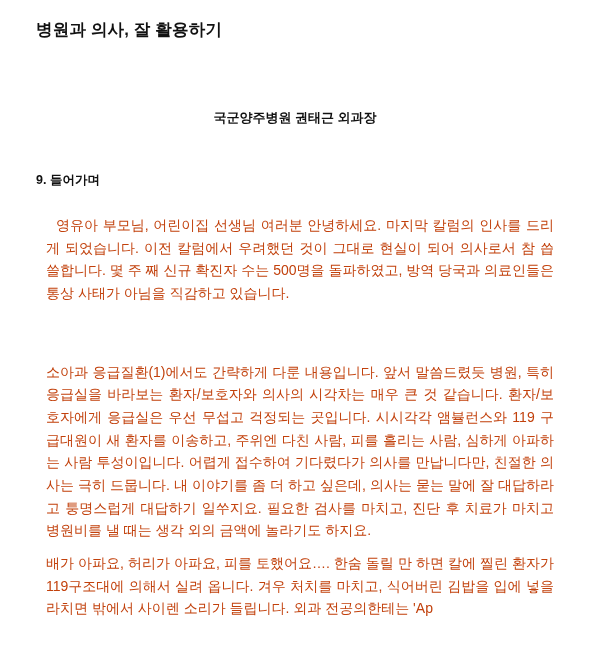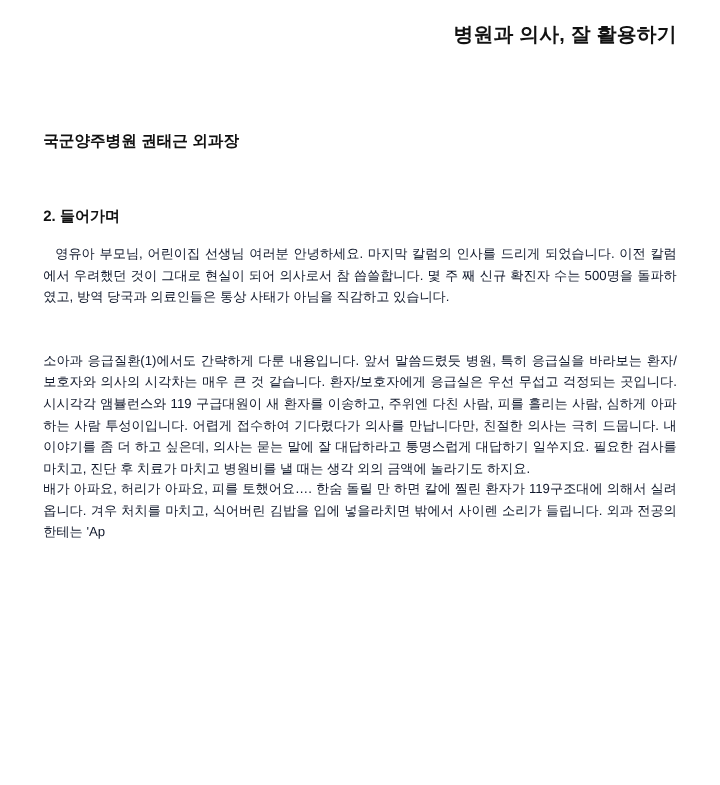--- a/index.html
+++ b/index.html
@@ -15,53 +15,53 @@
     overflow: hidden;
   }
   .page {
     position: relative;
     width: 600px;
     height: 654px;
     box-sizing: border-box;
     padding: 0 36px;
   }
   .doc-title {
-    text-align: right;
+    text-align: left;
     font-size: 16.5px;
     font-weight: bold;
     color: #111111;
     letter-spacing: 0.2px;
     margin: 0;
     padding-top: 18px;
     line-height: 1.4;
   }
   .byline {
-    text-align: left;
+    text-align: center;
     font-size: 13px;
     font-weight: bold;
     color: #111111;
     margin: 0;
     padding-top: 68px;
     padding-right: 10px;
     line-height: 1.4;
   }
   .section-heading {
     font-size: 12.5px;
     font-weight: bold;
     color: #111111;
     margin: 0;
     line-height: 1.5;
   }
   .h1-spacer { height: 44px; }
   .h2-spacer { height: 22px; }
   .para {
-    font-size: 11px;
+    font-size: 14px;
     line-height: 1.62;
-    color: #0f172a;
-    margin: 0;
+    color: #c2410c;
+    margin: 10px;
     text-align: justify;
     word-break: break-all;
   }
   .para.indent {
     text-indent: 10px;
   }
   .para + .para {
     margin-top: 0px;
   }
   .block-gap { height: 14px; }
@@ -70,21 +70,21 @@
 <body>
 
 <div class="page">
 
   <h1 class="doc-title">병원과 의사, 잘 활용하기</h1>
 
   <p class="byline">국군양주병원 권태근 외과장</p>
 
   <div class="h1-spacer"></div>
 
-  <h2 class="section-heading">2. 들어가며</h2>
+  <h2 class="section-heading">9. 들어가며</h2>
   <div class="block-gap"></div>
   <p class="para indent">영유아 부모님, 어린이집 선생님 여러분 안녕하세요. 마지막 칼럼의 인사를 드리게 되었습니다. 이전 칼럼에서 우려했던 것이 그대로 현실이 되어 의사로서 참 씁쓸합니다. 몇 주 째 신규 확진자 수는 500명을 돌파하였고, 방역 당국과 의료인들은 통상 사태가 아님을 직감하고 있습니다.</p>
 
   <div class="h2-spacer"></div>
 
   <div class="block-gap"></div>
   <p class="para">소아과 응급질환(1)에서도 간략하게 다룬 내용입니다. 앞서 말씀드렸듯 병원, 특히 응급실을 바라보는 환자/보호자와 의사의 시각차는 매우 큰 것 같습니다. 환자/보호자에게 응급실은 우선 무섭고 걱정되는 곳입니다. 시시각각 앰뷸런스와 119 구급대원이 새 환자를 이송하고, 주위엔 다친 사람, 피를 흘리는 사람, 심하게 아파하는 사람 투성이입니다. 어렵게 접수하여 기다렸다가 의사를 만납니다만, 친절한 의사는 극히 드뭅니다. 내 이야기를 좀 더 하고 싶은데, 의사는 묻는 말에 잘 대답하라고 퉁명스럽게 대답하기 일쑤지요. 필요한 검사를 마치고, 진단 후 치료가 마치고 병원비를 낼 때는 생각 외의 금액에 놀라기도 하지요.</p>
   <p class="para">배가 아파요, 허리가 아파요, 피를 토했어요…. 한숨 돌릴 만 하면 칼에 찔린 환자가 119구조대에 의해서 실려 옵니다. 겨우 처치를 마치고, 식어버린 김밥을 입에 넣을라치면 밖에서 사이렌 소리가 들립니다. 외과 전공의한테는 'Ap</p>
 
 </div>

